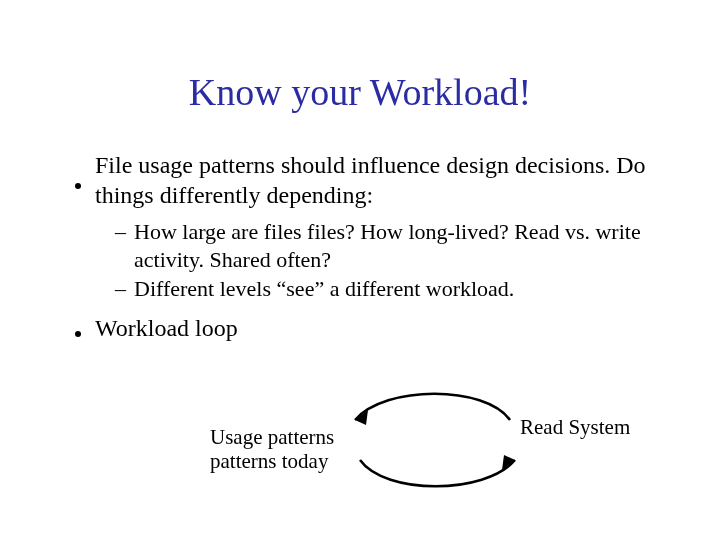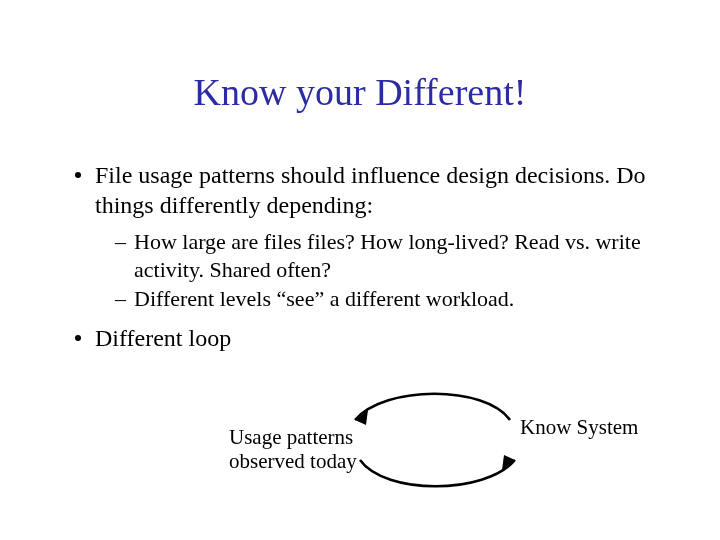--- a/index.html
+++ b/index.html
@@ -30,23 +30,22 @@
   .body {
     position: absolute;
     top: 150px;
     left: 75px;
     width: 590px;
     font-size: 24px;
     line-height: 1.25;
   }
   .bullet-row {
     display: flex;
-    align-items: flex-start;
+    align-items: center;
     margin-bottom: 6px;
-    margin-top: 10px;
   }
   .bullet-dot {
     width: 6px;
     height: 6px;
     border-radius: 50%;
     background: #000;
     margin-top: 12px;
     margin-right: 14px;
     flex: 0 0 auto;
   }
@@ -75,41 +74,40 @@
     top: 380px;
     width: 460px;
     height: 120px;
   }
   .loop-label-left {
     position: absolute;
     left: 10px;
     top: 45px;
     font-size: 21px;
     line-height: 1.15;
-    margin-left: 19px;
   }
   .loop-label-right {
     position: absolute;
     left: 320px;
     top: 35px;
     font-size: 21px;
     line-height: 1.15;
   }
   .loop-svg {
     position: absolute;
     left: 135px;
     top: 0px;
   }
 </style>
 </head>
 <body>
 
 <div class="slide">
 
-  <div class="title">Know your Different!</div>
+  <div class="title">Know your Workload!</div>
 
   <div class="body">
 
     <div class="bullet-row">
       <div class="bullet-dot"></div>
       <div class="bullet-text">File usage patterns should influence design decisions. Do things differently depending:</div>
     </div>
 
     <div class="sub-list">
       <div class="sub-row">
@@ -117,32 +115,32 @@
         <div class="sub-text">How large are files files? How long-lived? Read vs. write activity. Shared often?</div>
       </div>
       <div class="sub-row">
         <div class="sub-dash">–</div>
         <div class="sub-text">Different levels “see” a different workload.</div>
       </div>
     </div>
 
     <div class="bullet-row">
       <div class="bullet-dot"></div>
-      <div class="bullet-text">Different loop</div>
+      <div class="bullet-text">Workload loop</div>
     </div>
 
   </div>
 
   <div class="loop-area">
     <div class="loop-label-left">
       <span>Usage patterns</span><br>
-      <span>observed today</span>
+      <span>patterns today</span>
     </div>
     <div class="loop-label-right">
-      <span>Know System</span><br>
+      <span>Read System</span><br>
     </div>
     <svg class="loop-svg" width="200" height="120">
 
       <path d="M 175 40 C 150 5, 50 5, 20 40" fill="none" stroke="#000" stroke-width="2.5"></path>
       <polygon points="20,40 33,30 31,45" fill="#000"></polygon>
 
       <path d="M 25 80 C 50 115, 150 115, 180 80" fill="none" stroke="#000" stroke-width="2.5"></path>
       <polygon points="180,80 167,90 169,75" fill="#000"></polygon>
     </svg>
   </div>

